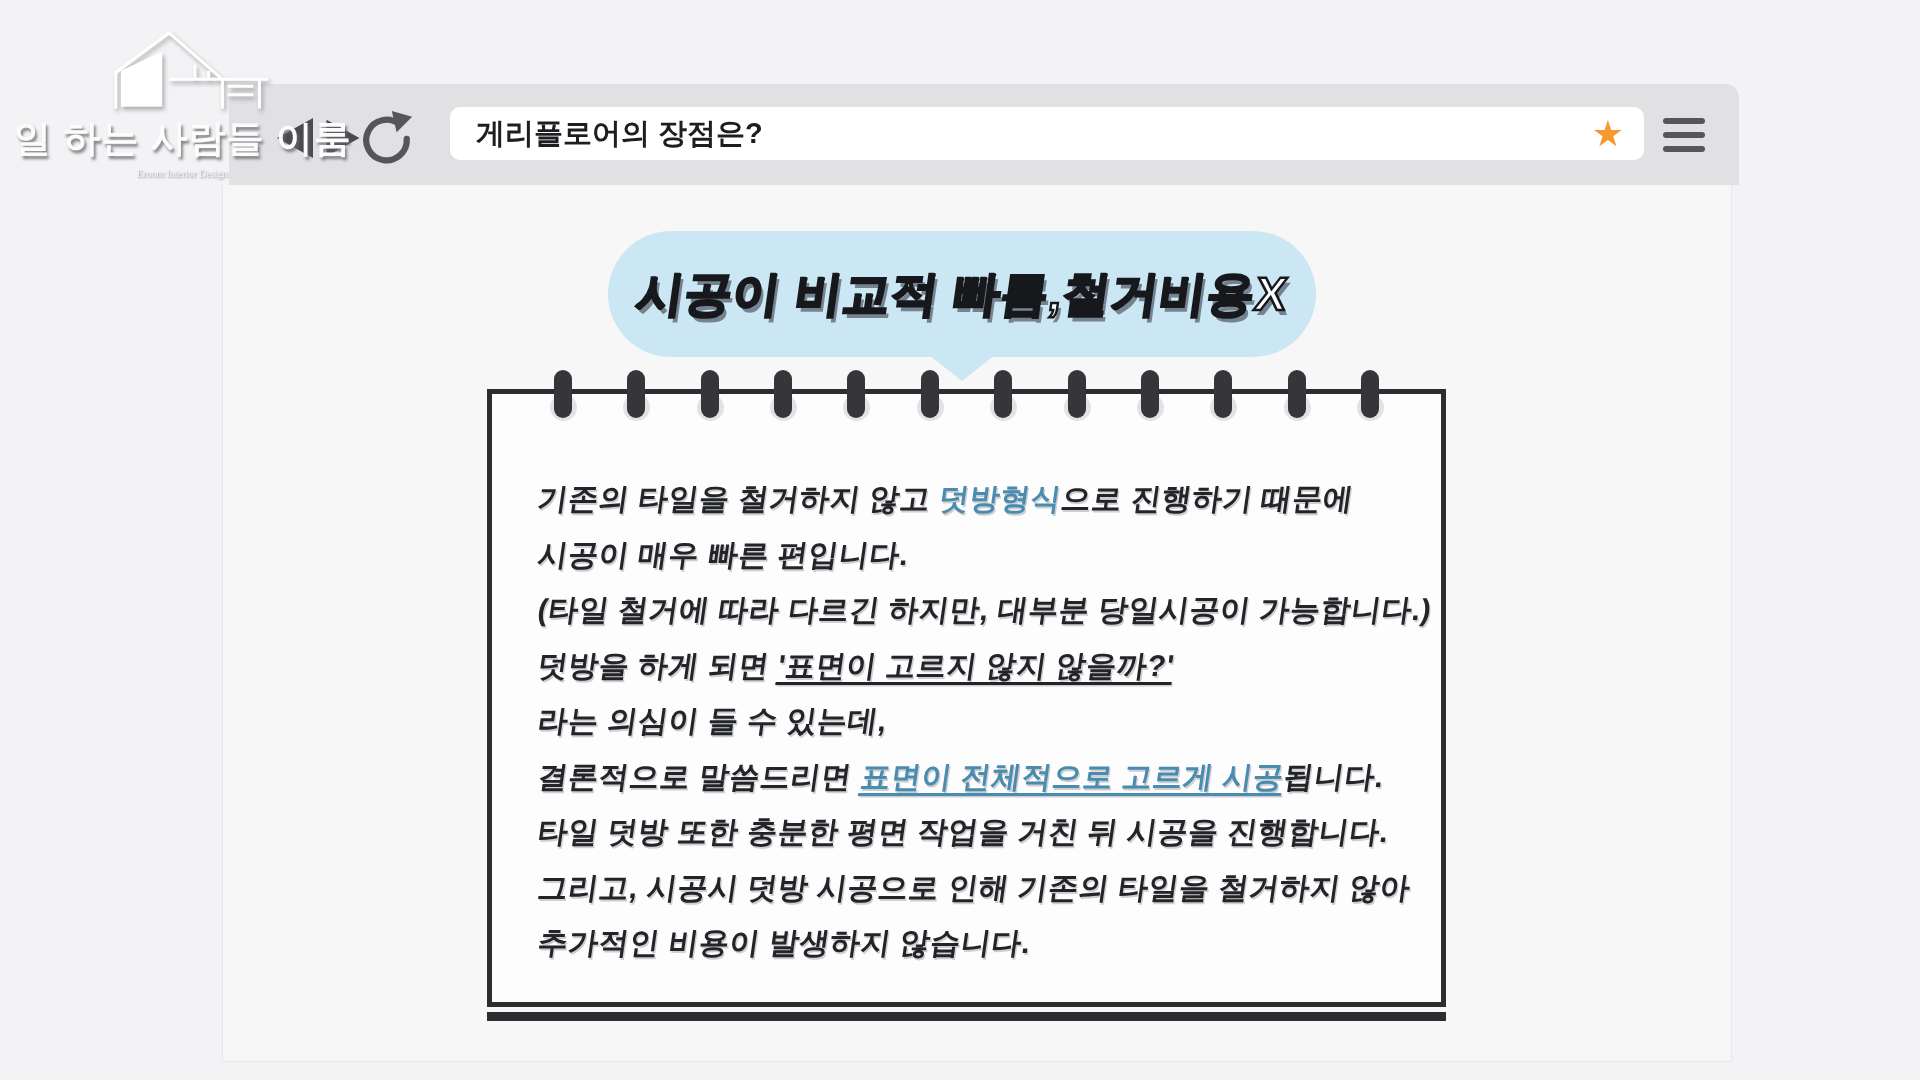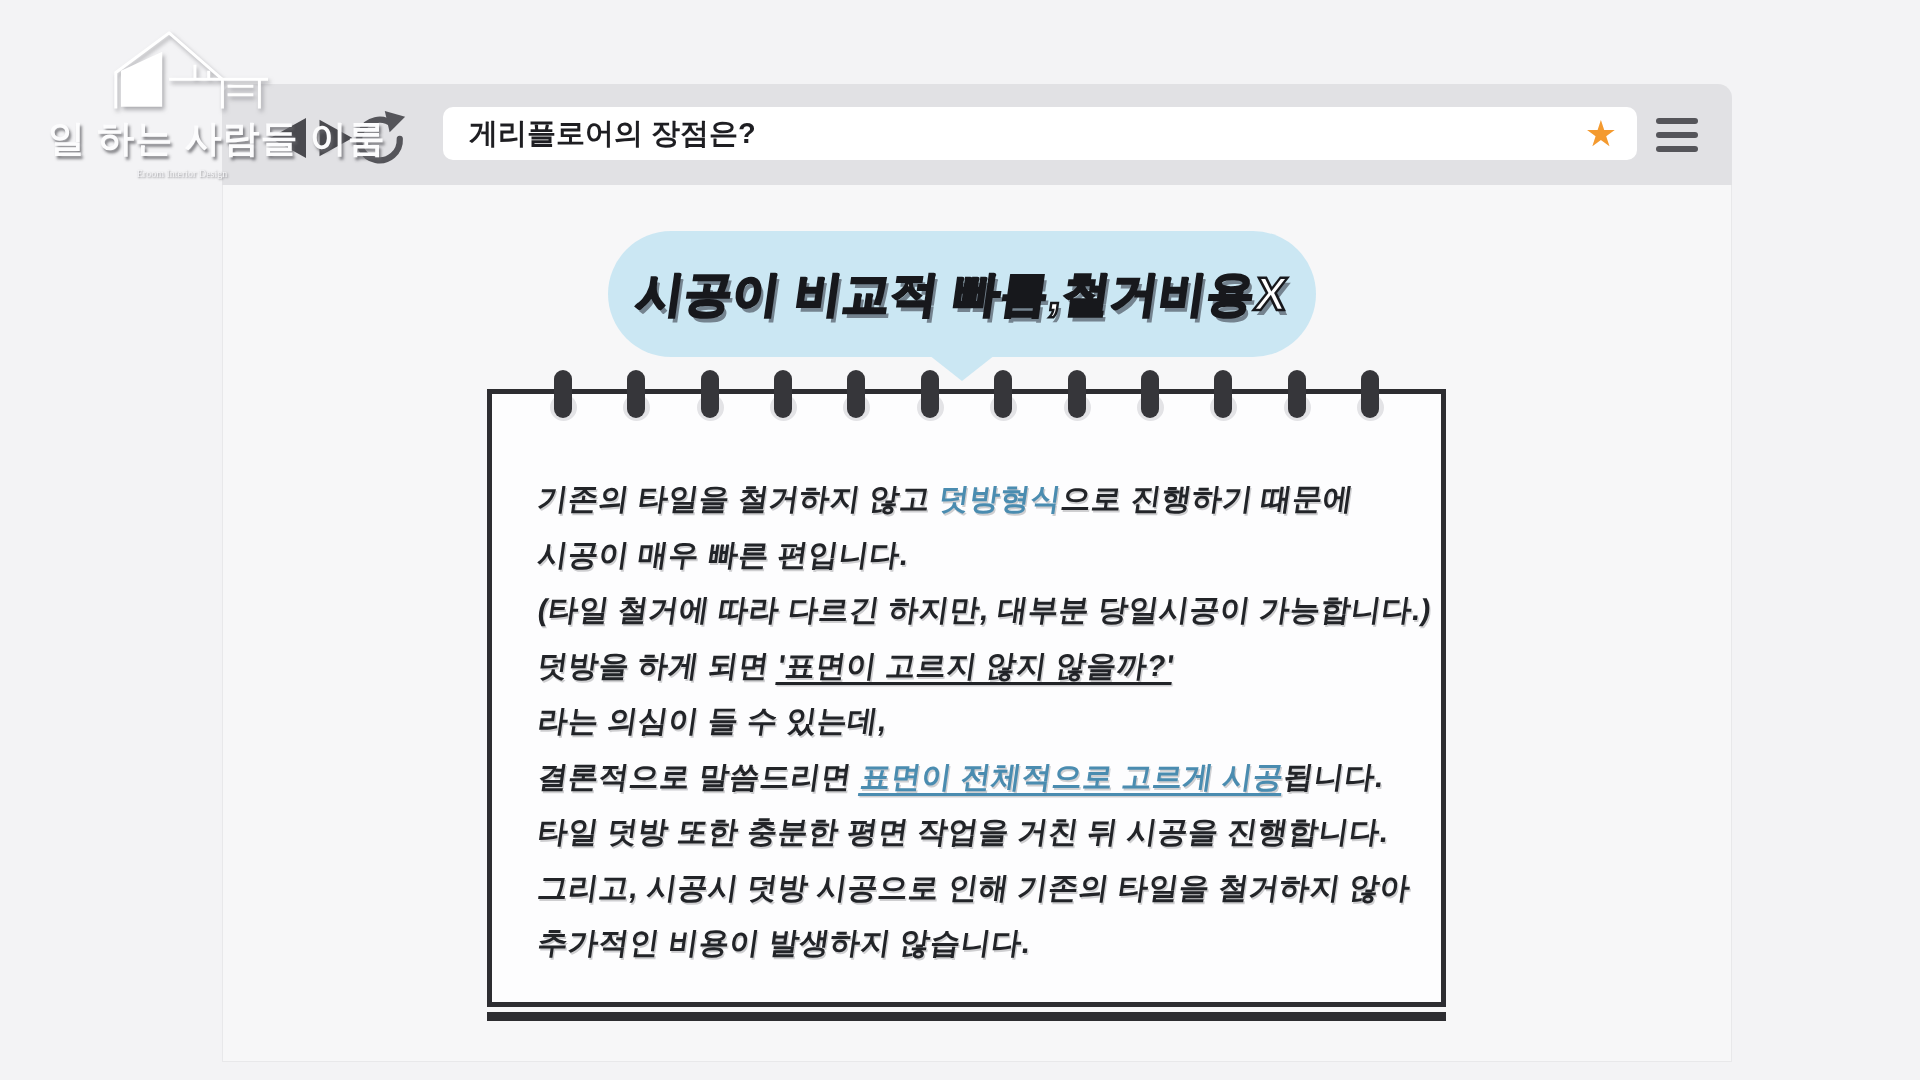--- a/index.html
+++ b/index.html
@@ -8,21 +8,21 @@
     font-family:"Liberation Sans","DejaVu Sans",sans-serif;
     background:#f3f3f5;
     position:relative;
   }
 
   
   .browser {
     position:absolute; left:222px; top:84px; width:1510px; height:978px;
   }
   .toolbar {
-    position:absolute; left:0; top:0; width:100%; height:101px;
+    position:absolute; left:7px; top:0; width:100%; height:101px;
     background:#e1e1e4;
     border-radius:14px 14px 0 0;
     display:flex; align-items:center;
   }
   .content-panel {
     position:absolute; left:0; top:101px; width:100%; height:877px;
     background:#f7f7f8;
     border:1px solid #e8e8ea; border-top:none;
   }
 
@@ -55,21 +55,21 @@
   }
   .menu-btn span { display:block; height:6px; border-radius:3px; background:#55555a; }
 
   
   .logo { position:absolute; left:14px; top:26px; width:336px; z-index:5; pointer-events:none; }
   .logo-house { display:block; margin:0 auto; width:210px; height:86px;
     filter:drop-shadow(2px 3px 2px rgba(110,110,115,0.55)); }
   .logo-text {
     font-size:37px; font-weight:bold; color:#fcfcfd; letter-spacing:1px;
     text-shadow:2px 3px 3px rgba(100,100,105,0.8);
-    white-space:nowrap; text-align:center; margin-top:2px;margin-left:34px;
+    white-space:nowrap; text-align:center; margin-top:2px;
   }
   .logo-sub {
     font-family:"Liberation Serif","DejaVu Serif",serif;
     font-size:10px; color:#f4f4f6; text-align:center; margin-top:4px;
     text-shadow:1px 1px 2px rgba(110,110,115,0.8);
   }
 
   
   .bubble {
     position:absolute; left:608px; top:231px; width:708px; height:126px;

